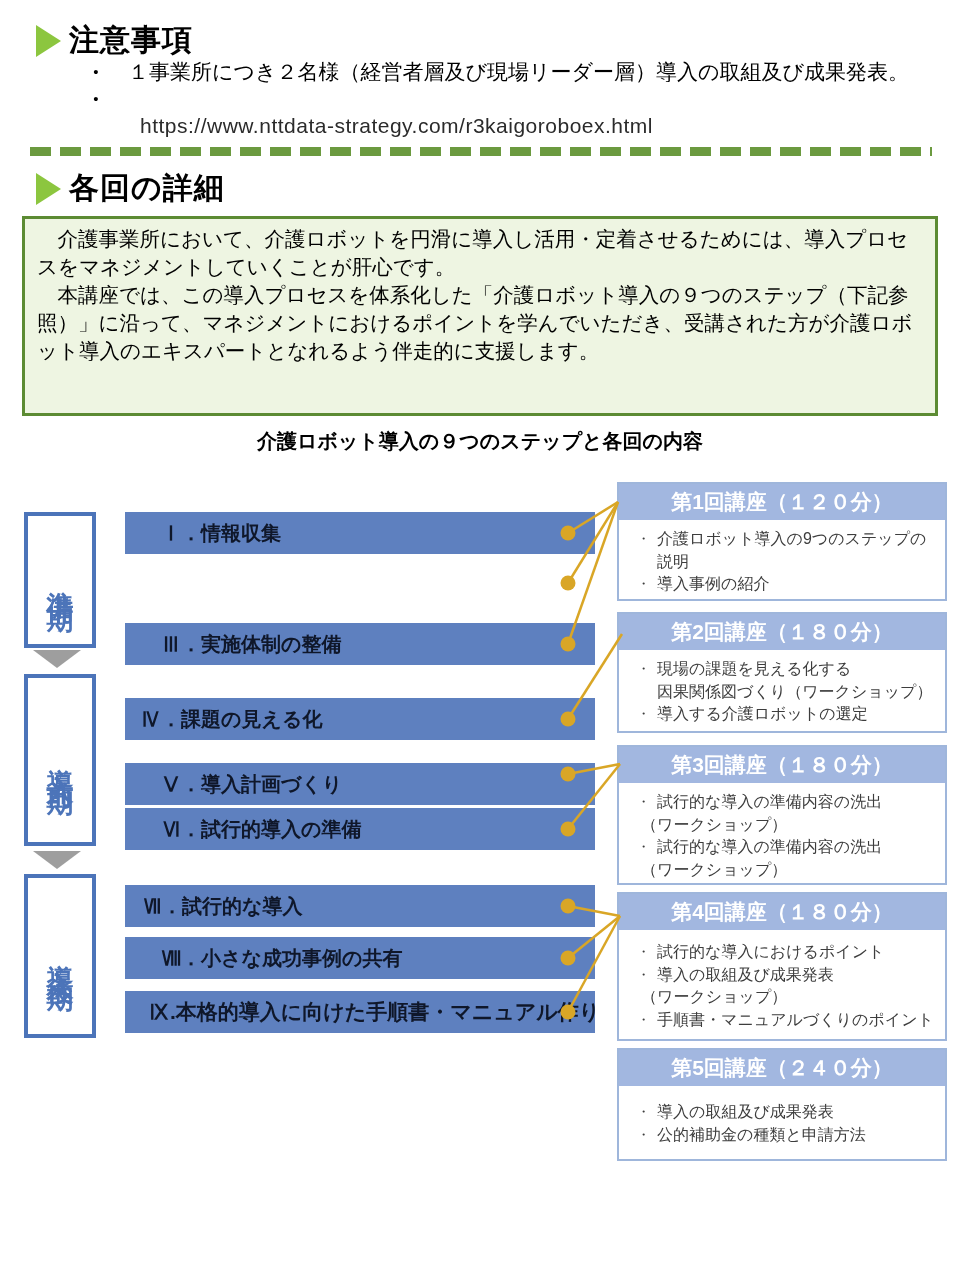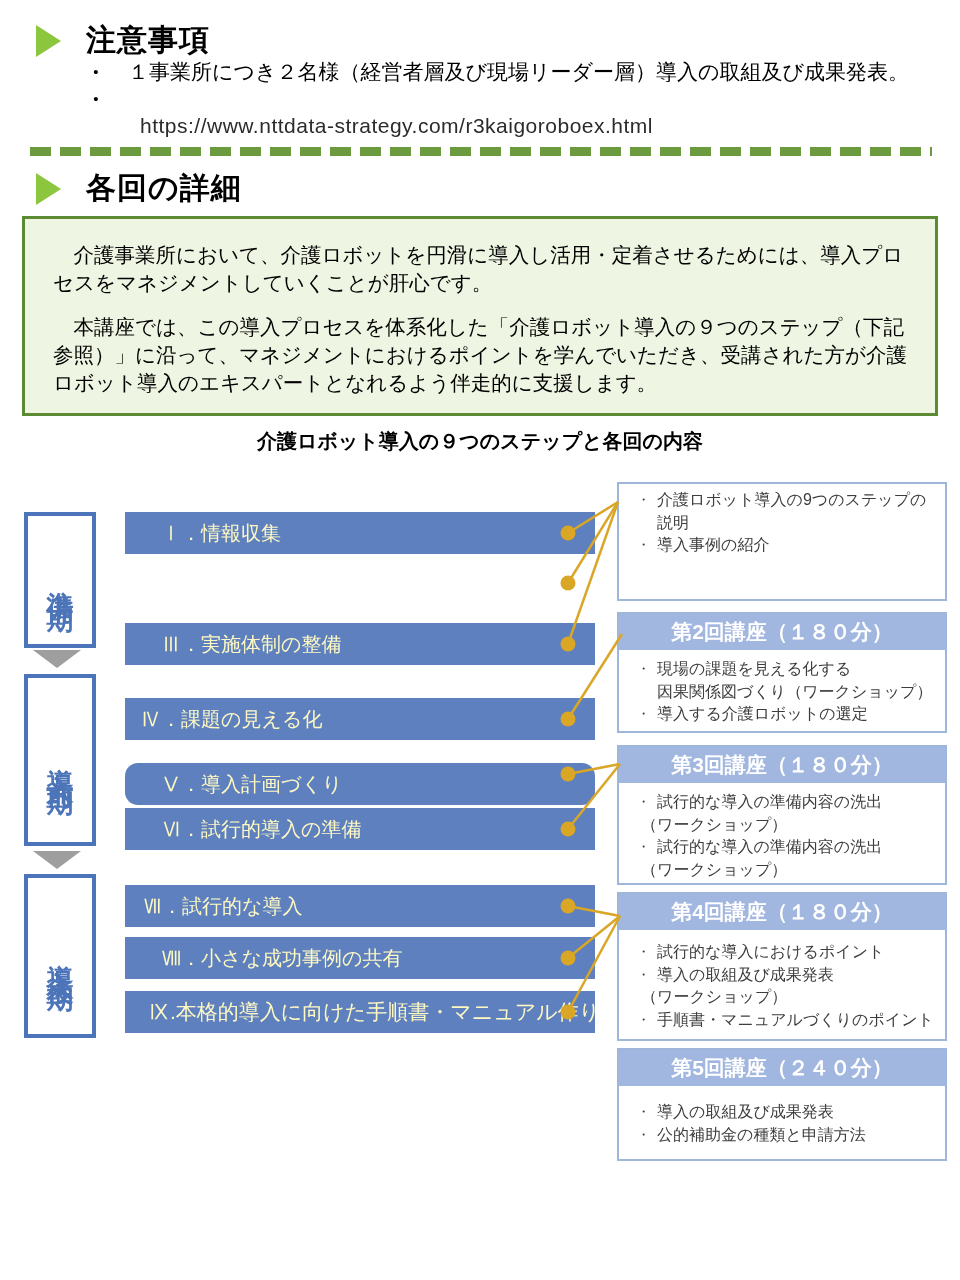--- a/index.html
+++ b/index.html
@@ -1,55 +1,55 @@
 <!DOCTYPE html>
 <html lang="ja"><head>
 <meta charset="utf-8">
 <style>
   html,body{margin:0;padding:0;background:#fff;}
   .page{position:relative;width:960px;height:1280px;background:#fff;overflow:hidden;
         font-family:"Liberation Sans",sans-serif;color:#000;}
 
   
-  .h-row{position:absolute;display:flex;align-items:center;gap:25px;}
+  .h-row{position:absolute;display:flex;align-items:center;gap:8px;}
   .tri{width:0;height:0;border-left:25px solid #8CC63F;border-top:16px solid transparent;border-bottom:16px solid transparent;}
   .h-txt{font-size:30px;font-weight:800;letter-spacing:1px;}
 
   
   .notice-list{position:absolute;left:88px;top:58px;width:856px;font-size:21px;line-height:27px;font-weight:500;}
   .tb-line{display:flex;}
   .tb-dot{width:16px;flex:0 0 16px;margin-right:24px;text-align:center;font-size:15px;line-height:27px;}
   .url-line{margin-left:52px;color:#2b2b2b;font-weight:400;letter-spacing:.5px;}
 
   
   .divider{position:absolute;left:30px;top:147px;width:902px;height:9px;
            background:repeating-linear-gradient(90deg,#6B9A3F 0 21px,transparent 21px 30px);}
 
   
   .greenbox{position:absolute;left:22px;top:216px;width:916px;height:200px;box-sizing:border-box;
             border:3px solid #5C8B33;background:#EEF5E2;padding:6px 12px;
             font-size:20.5px;line-height:1.36;font-weight:500;}
-  .greenbox p{margin:16px;}
+  .greenbox p{margin:0;}
 
   
   .diagram-title{position:absolute;left:0;top:428px;width:960px;text-align:center;
                  font-size:20px;font-weight:800;}
 
   
   .phase{position:absolute;left:24px;width:64px;border:4px solid #4C74B9;background:#fff;
          display:flex;align-items:center;justify-content:center;box-sizing:content-box;}
   .phase span{writing-mode:vertical-rl;text-orientation:upright;font-size:27px;font-weight:800;
               color:#4C74B9;letter-spacing:7px;}
   .phase-arrow{position:absolute;left:33px;width:0;height:0;
                border-left:24px solid transparent;border-right:24px solid transparent;
                border-top:18px solid #9E9E9E;}
 
   
   .bar{position:absolute;left:125px;width:470px;height:42px;background:#5E80BF;z-index:2;
-       color:#fef9c3;font-weight:400;font-size:20px;display:flex;align-items:center;
+       color:#0f172a;font-weight:700;font-size:20px;display:flex;align-items:center;
        padding-left:36px;box-sizing:border-box;white-space:nowrap;text-align:center;}
   .bar.small{padding-left:24px;font-size:21px;}
 
   
   .session{position:absolute;left:617px;width:330px;border:2px solid #9FB6DB;background:#fff;
            box-sizing:border-box;z-index:4;}
   .session-header{background:#A2B7E0;color:#fff;font-weight:800;font-size:21px;text-align:center;
                   height:36px;line-height:36px;border-bottom:3px solid #fff;white-space:nowrap;}
   .session-body{padding:5px 8px 0 8px;font-size:16px;line-height:22.5px;color:#3d3d3d;font-weight:500;}
   .li-b{position:relative;padding-left:30px;}
@@ -109,37 +109,38 @@
 
   <div class="bar" style="top:512px;">
       <span>Ⅰ．情報収集</span>
     </div>
   <div class="bar" style="top:623px;">
       <span>Ⅲ．実施体制の整備</span>
     </div>
   <div class="bar" style="top:698px;padding-left:16px;">
       <span>Ⅳ．課題の見える化</span>
     </div>
-  <div class="bar" style="top:763px;border-radius:13px;">
+  <div class="bar" style="top:763px;">
       <span>Ⅴ．導入計画づくり</span>
     </div>
   <div class="bar" style="top:808px;">
       <span>Ⅵ．試行的導入の準備</span>
     </div>
   <div class="bar" style="top:885px;padding-left:17px;">
       <span>Ⅶ．試行的な導入</span>
     </div>
   <div class="bar" style="top:937px;">
       <span>Ⅷ．小さな成功事例の共有</span>
     </div>
   <div class="bar small" style="top:991px;">
       <span>Ⅸ.本格的導入に向けた手順書・マニュアル作り</span>
     </div>
 
   <div class="session" style="top:482px;height:119px;">
+    <div class="session-header">第1回講座（１２０分）</div>
     <div class="session-body">
       <div class="li-b"><span class="mk">・</span><span>介護ロボット導入の9つのステップの</span></div>
       <div class="li-c"><span>説明</span></div>
       <div class="li-b"><span class="mk">・</span><span>導入事例の紹介</span></div>
     </div>
   </div>
 
   <div class="session" style="top:612px;height:121px;">
     <div class="session-header">第2回講座（１８０分）</div>
     <div class="session-body">

